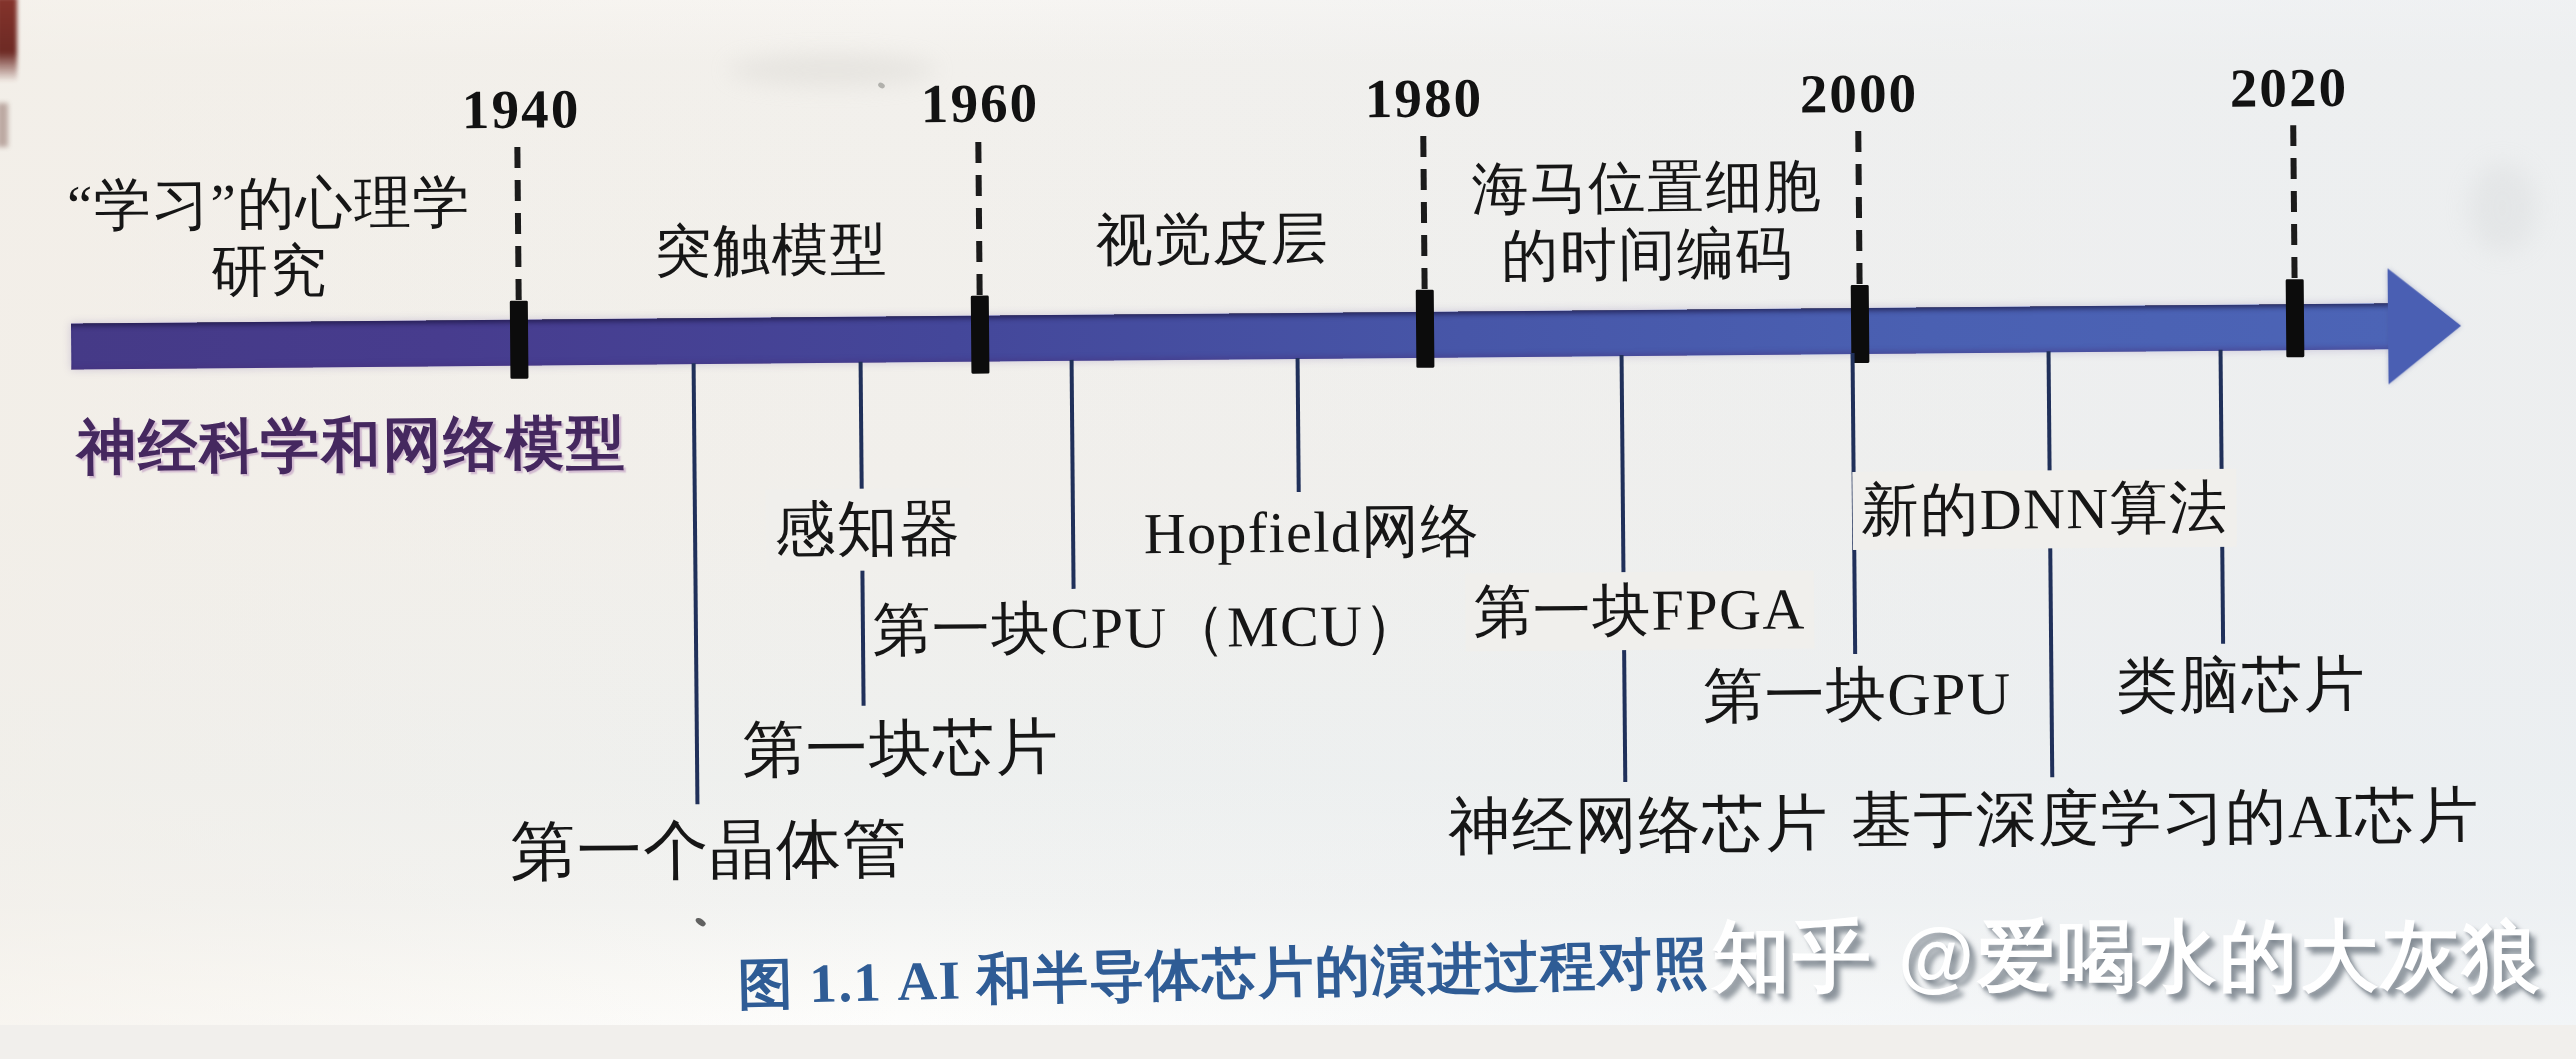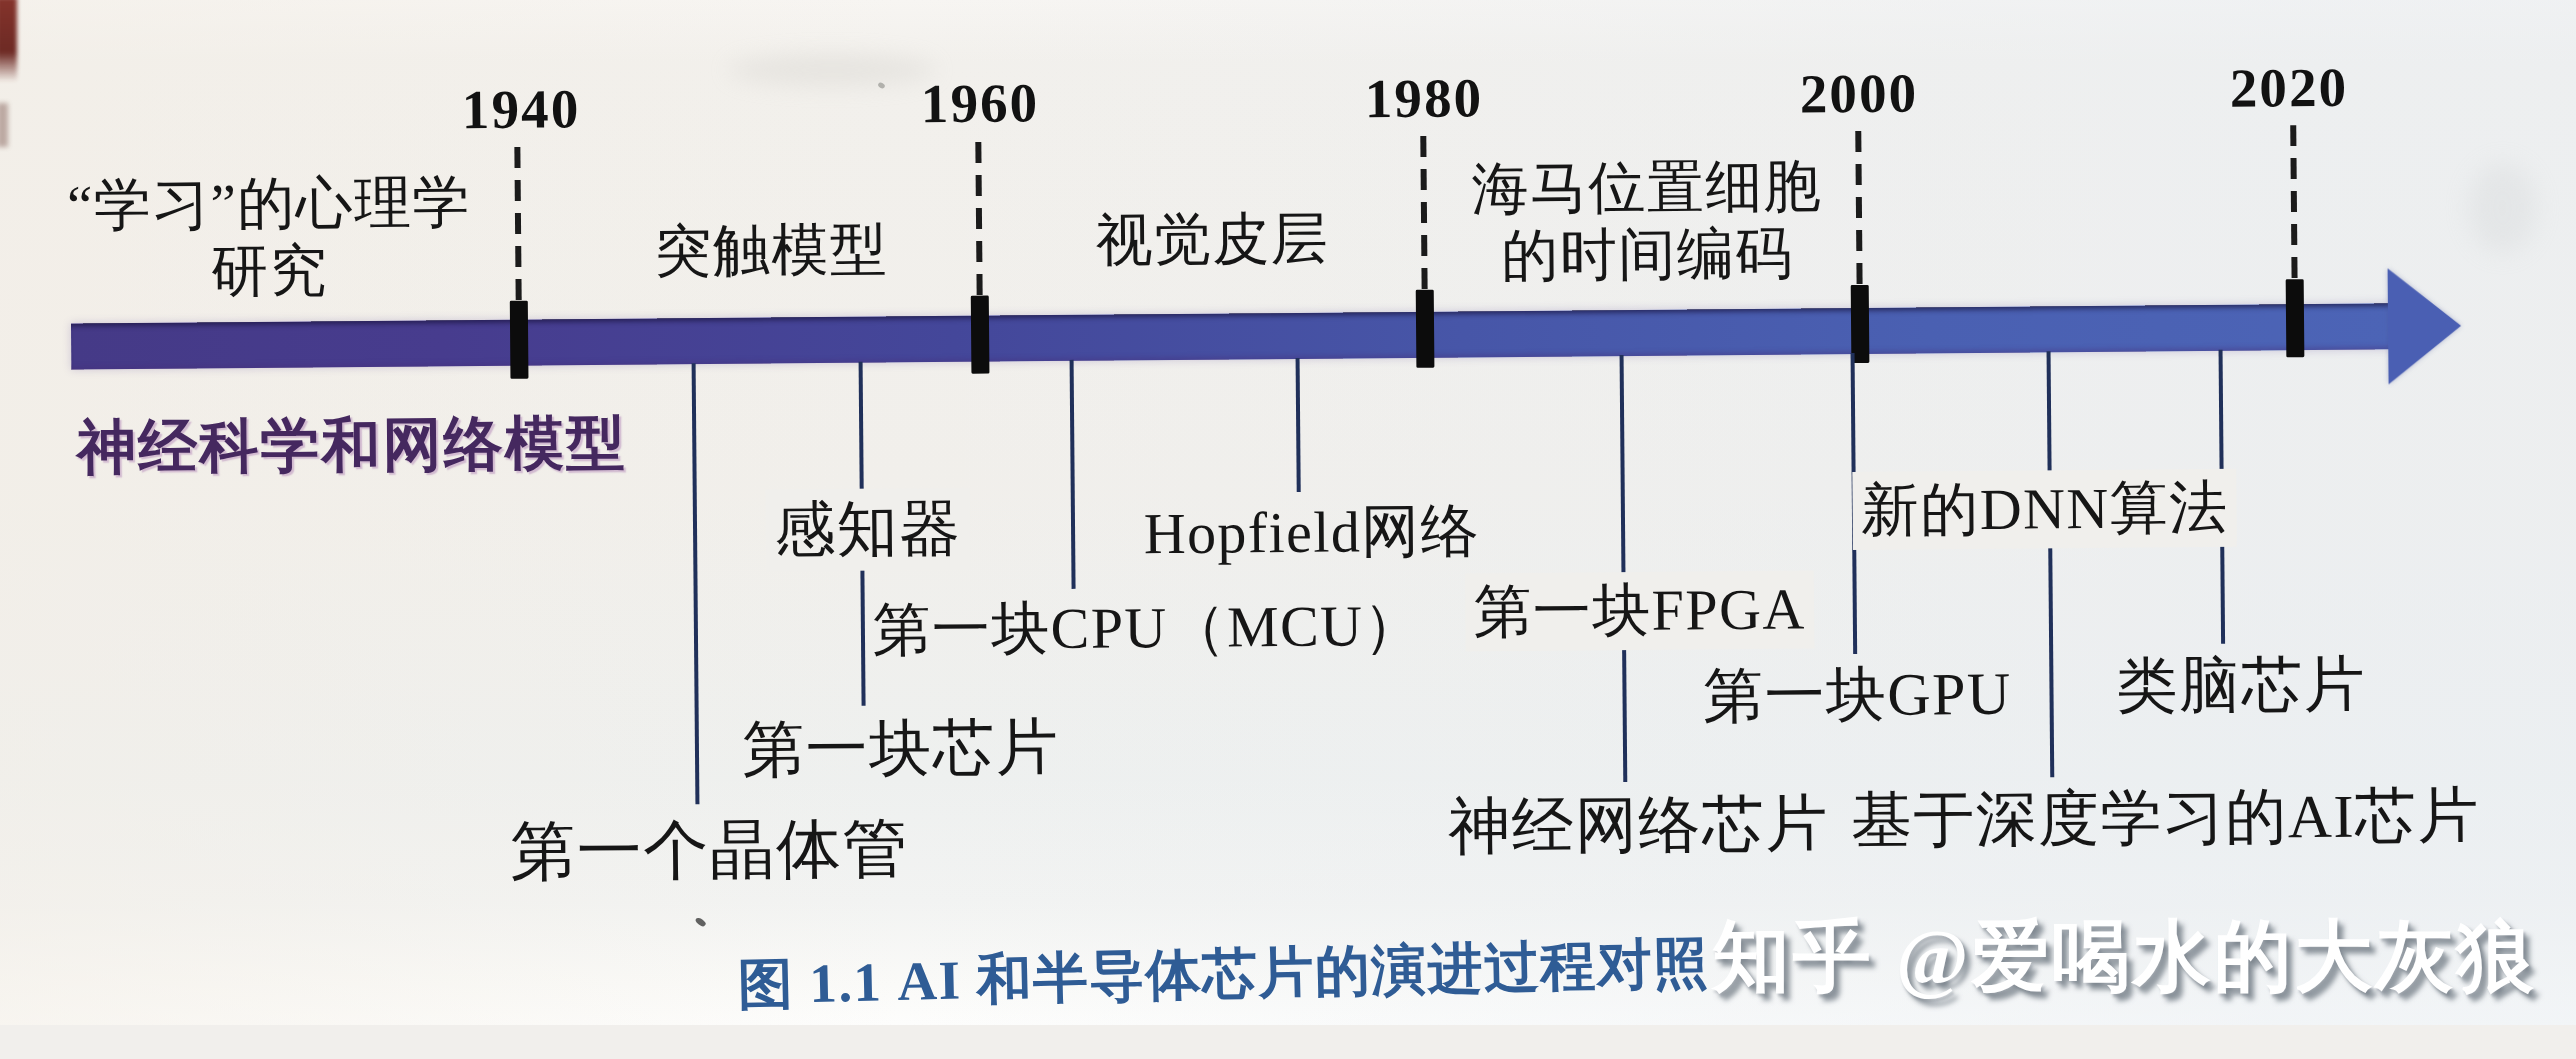--- a/index.html
+++ b/index.html
@@ -52,21 +52,21 @@
     position:absolute;left:78px;top:398px;
     font-size:59px;font-weight:700;color:#45285f;letter-spacing:2.1px;white-space:nowrap;
     text-shadow:2.1px 2.1px 1.4px rgba(150,85,160,.35);
   }
   #caption{
     position:absolute;left:1220px;top:937px;transform:translateX(-50%) rotate(-0.8deg);
     font-size:55px;font-weight:700;color:#2f5c95;letter-spacing:1.4px;white-space:nowrap;
   }
   #watermark{
     position:absolute;left:1712px;top:905px;
-    font-family:Liberation Serif, serif;font-weight:700;
+    font-family:Liberation Sans, sans-serif;font-weight:700;
     font-size:78px;color:#ffffff;white-space:nowrap;letter-spacing:2.8px;
     text-shadow:6.2px 7px 5.5px rgba(108,118,128,.72), 2.1px 2.8px 2.8px rgba(108,118,128,.45);
   }
   
   .artifact{position:absolute;pointer-events:none;}
   #edge-red-1{left:-4.2px;top:-2.8px;width:21px;height:85px;background:linear-gradient(180deg,#7a2018,#5f150f 65%,rgba(95,21,15,0));filter:blur(2.1px);opacity:.9;}
   #edge-red-2{left:-2.8px;top:103px;width:11px;height:44px;background:#6a4038;filter:blur(2.8px);opacity:.4;}
   #smudge-1{left:728px;top:54px;width:208px;height:32px;background:#c9c7c2;filter:blur(11px);opacity:.28;border-radius:50%;}
   #smudge-2{left:2468px;top:163px;width:69px;height:90px;background:#c5c8ca;filter:blur(12.5px);opacity:.22;border-radius:50%;}
   #speck-1{left:695px;top:919px;width:11px;height:6.2px;background:#3c3c3c;border-radius:60% 40% 50% 50%;transform:rotate(38deg);opacity:.8;}

